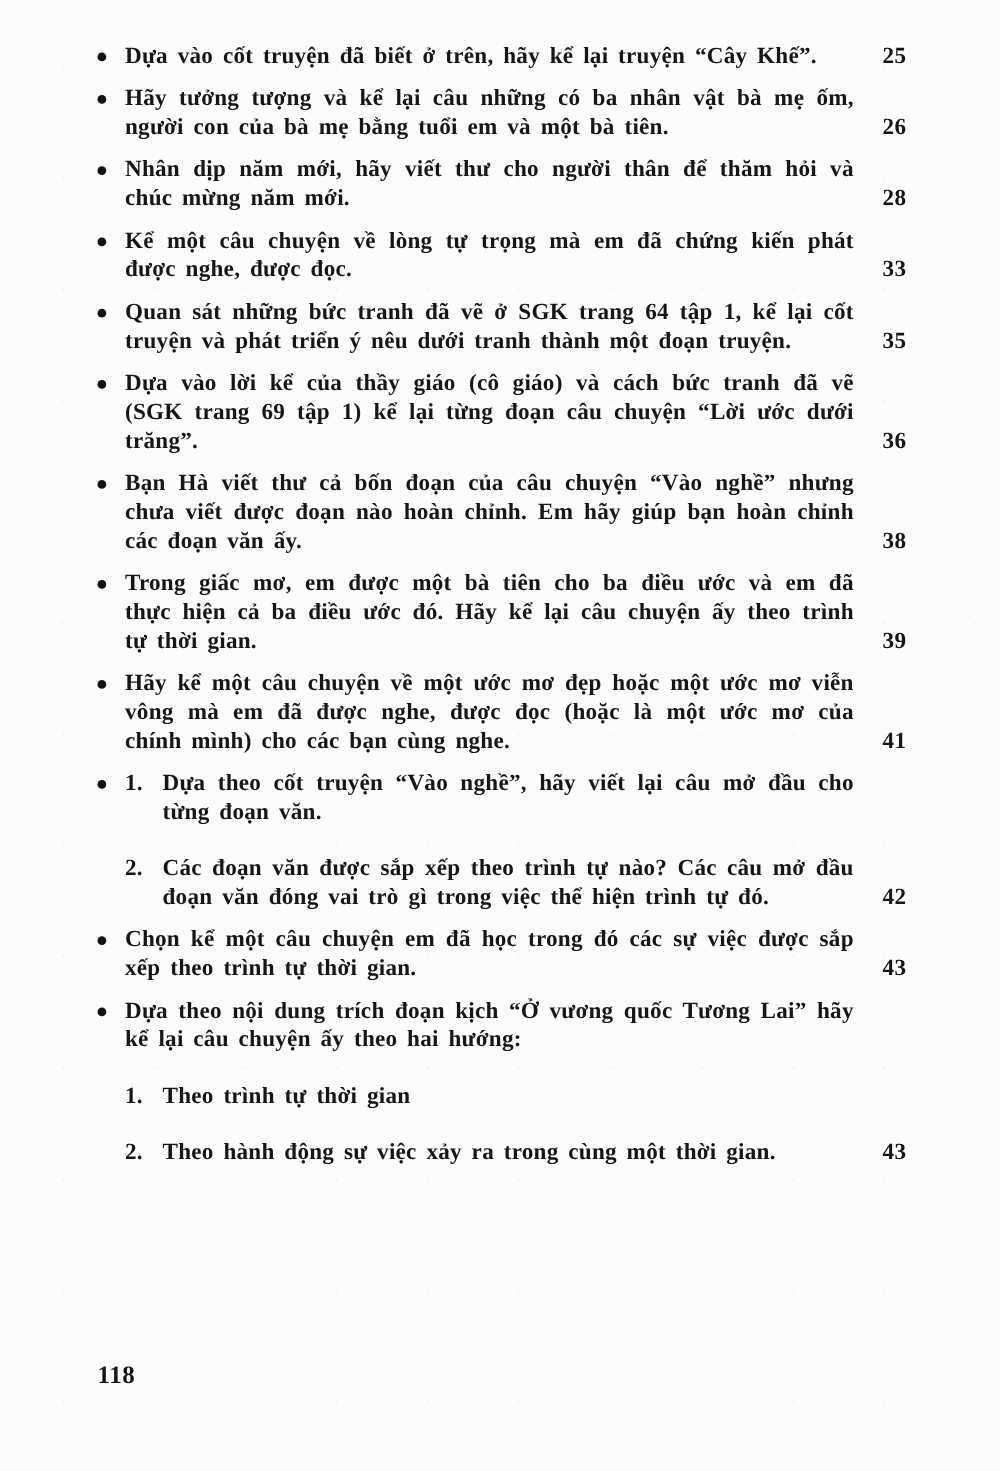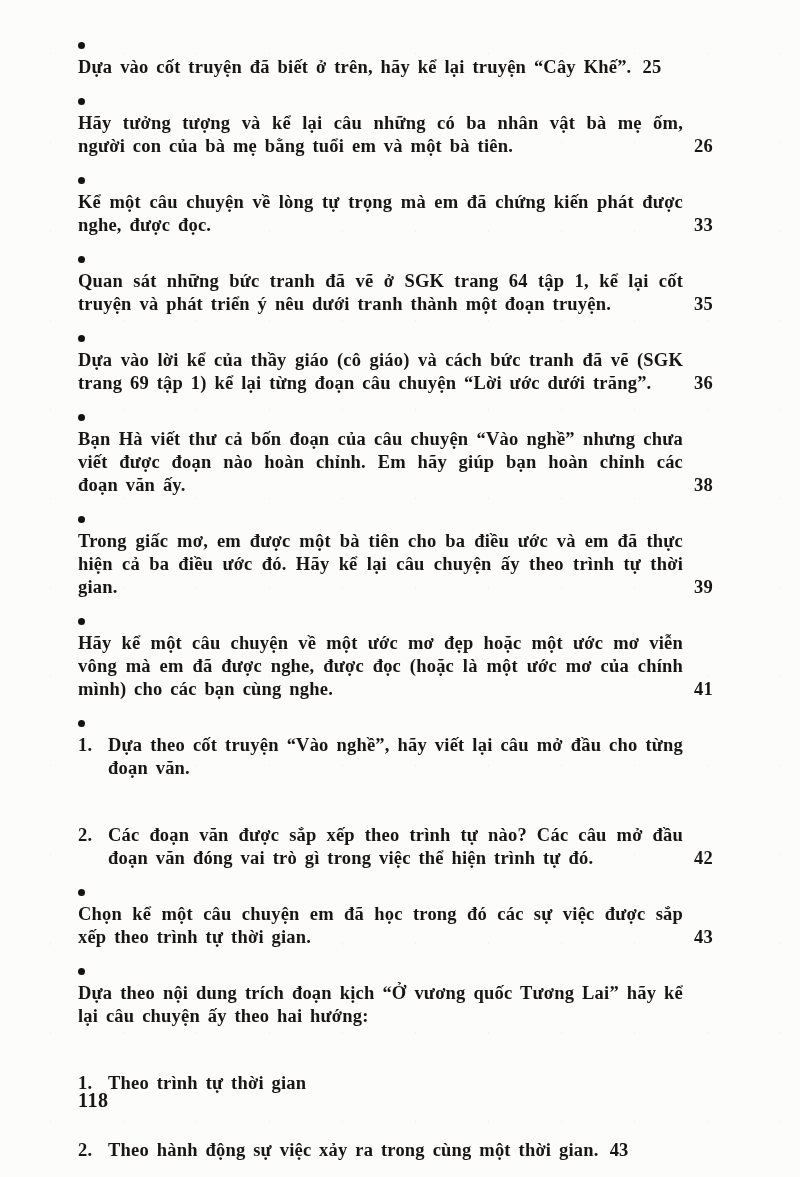--- a/index.html
+++ b/index.html
@@ -27,21 +27,20 @@
   .toc {
     position: absolute;
     top: 34px;
     left: 78px;
     right: 75px;
   }
   .entry {
     display: flex;
     margin-top: 11px;
     align-items: flex-start;
-    flex-direction: column;
   }
   .entry:first-child { margin-top: 0; }
   .entry.no-bullet { margin-top: 22px; }
   .bullet-col {
     flex: 0 0 22px;
     width: 22px;
   }
   .dot {
     display: block;
     width: 7px;
@@ -65,21 +64,21 @@
     padding-left: 30px;
     text-indent: -30px;
   }
   .num {
     display: inline-block;
     width: 30px;
     text-indent: 0;
   }
   .pg {
     position: absolute;
-    right: 12px;
+    right: 0;
     bottom: 0;
     text-indent: 0;
     word-spacing: 0;
   }
   .folio {
     position: absolute;
     left: 78px;
     top: 1089px;
     font-size: 20px;
     font-weight: 700;
@@ -96,20 +95,26 @@
         <span class="bullet-col">
           <i class="dot"></i>
         </span>
         <div class="body"><span class="txt">Dựa vào cốt truyện đã biết ở trên, hãy kể lại truyện “Cây Khế”.</span><span class="pg">25</span></div>
       </div>
       <div class="entry">
         <span class="bullet-col">
           <i class="dot"></i>
         </span>
         <div class="body"><span class="txt">Hãy tưởng tượng và kể lại câu những có ba nhân vật bà mẹ ốm, người con của bà mẹ bằng tuổi em và một bà tiên.</span><span class="pg">26</span></div>
+      </div>
+      <div class="entry">
+        <span class="bullet-col">
+          <i class="dot"></i>
+        </span>
+        <div class="body"><span class="txt">Nhân dịp năm mới, hãy viết thư cho người thân để thăm hỏi và chúc mừng năm mới.</span><span class="pg">28</span></div>
       </div>
       <div class="entry">
         <span class="bullet-col">
           <i class="dot"></i>
         </span>
         <div class="body"><span class="txt">Kể một câu chuyện về lòng tự trọng mà em đã chứng kiến phát được nghe, được đọc.</span><span class="pg">33</span></div>
       </div>
       <div class="entry">
         <span class="bullet-col">
           <i class="dot"></i>

